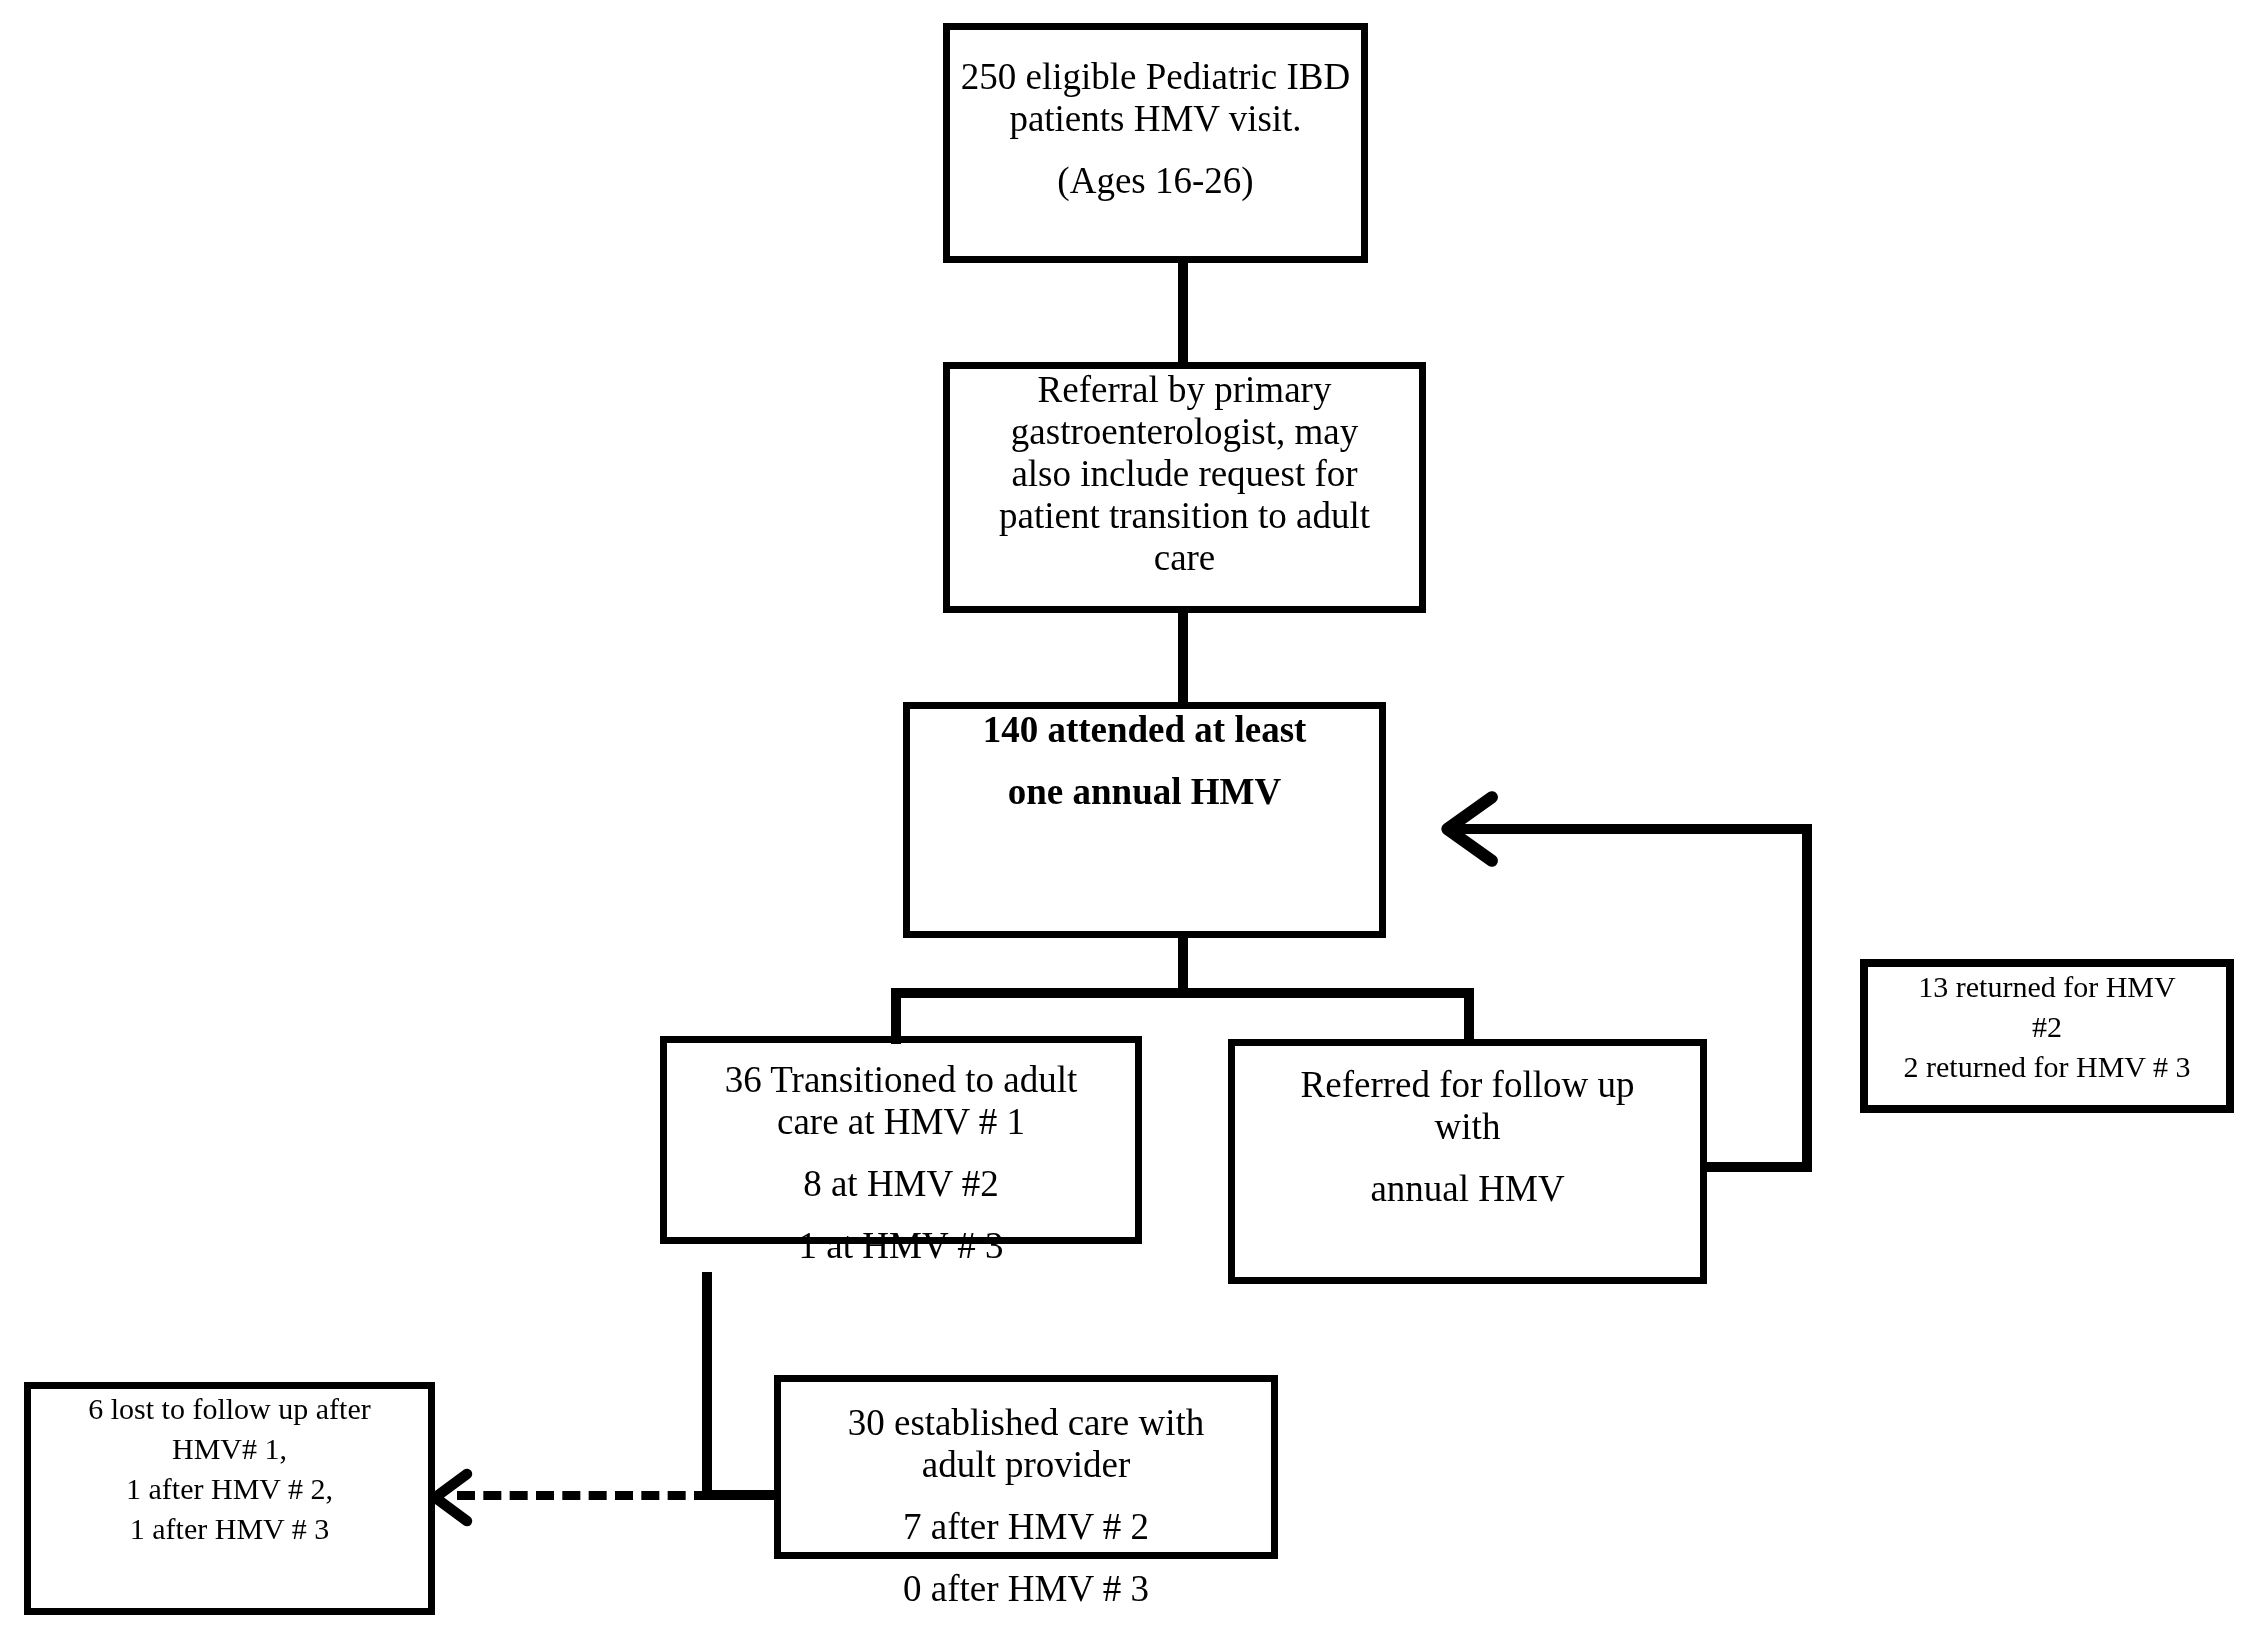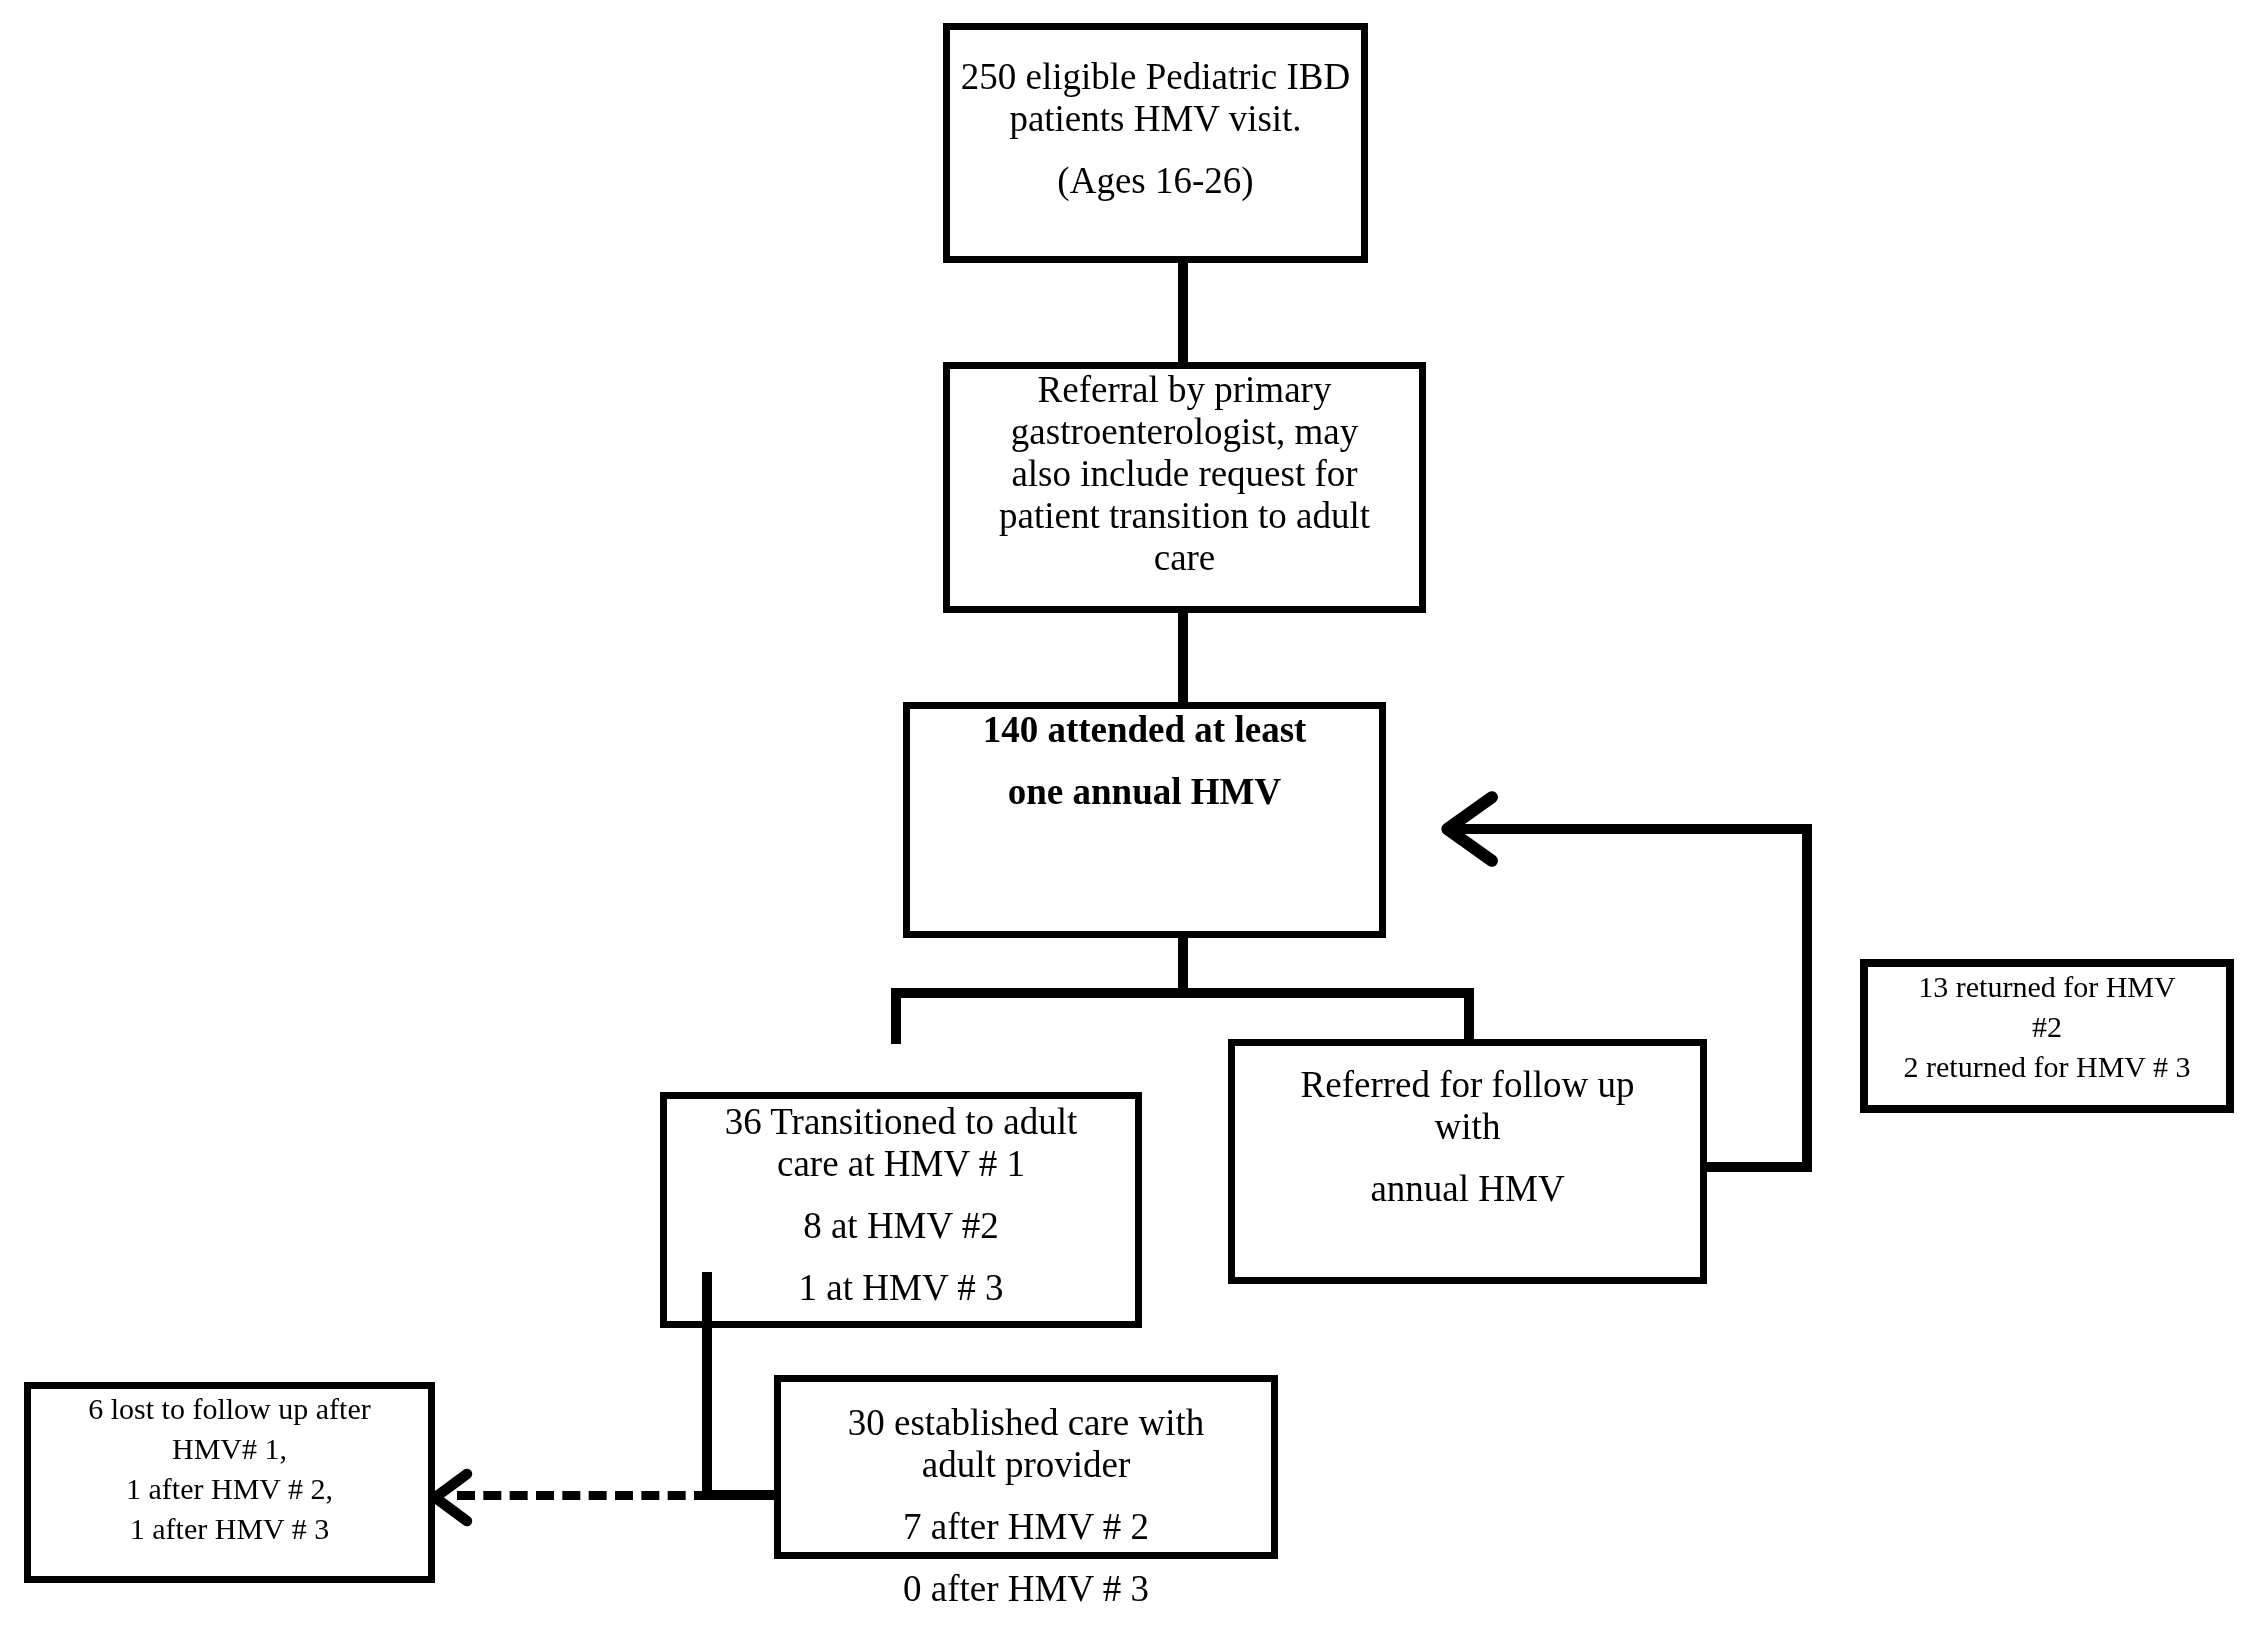--- a/index.html
+++ b/index.html
@@ -40,21 +40,21 @@
   <div class="ln">patient transition to adult</div>
   <div class="ln">care</div>
 </div>
 
 <div class="node center" style="left:903px;top:702px;width:483px;height:236px;font-weight:bold;">
   <div class="ln">140 attended at least</div>
   <div class="ln gap"></div>
   <div class="ln">one annual HMV</div>
 </div>
 
-<div class="node top" style="left:660px;top:1092px;width:482px;height:236px;padding-top:2px;">
+<div class="node top" style="left:660px;top:1036px;width:482px;height:208px;padding-top:16px;">
   <div class="ln">36 Transitioned to adult</div>
   <div class="ln">care at HMV # 1</div>
   <div class="ln gap"></div>
   <div class="ln">8 at HMV #2</div>
   <div class="ln gap"></div>
   <div class="ln">1 at HMV # 3</div>
 </div>
 
 <div class="node top" style="left:1228px;top:1039px;width:479px;height:245px;padding-top:18px;">
   <div class="ln">Referred for follow up</div>
@@ -71,21 +71,21 @@
 
 <div class="node top" style="left:774px;top:1375px;width:504px;height:184px;padding-top:20px;">
   <div class="ln">30 established care with</div>
   <div class="ln">adult  provider</div>
   <div class="ln gap"></div>
   <div class="ln">7 after HMV # 2</div>
   <div class="ln gap"></div>
   <div class="ln">0 after HMV # 3</div>
 </div>
 
-<div class="node center small" style="left:24px;top:1382px;width:411px;height:201px;">
+<div class="node center small" style="left:24px;top:1382px;width:411px;height:233px;">
   <div class="ln">6 lost to follow up after</div>
   <div class="ln">HMV# 1,</div>
   <div class="ln">1 after HMV # 2,</div>
   <div class="ln">1 after HMV # 3</div>
 </div>
 
 <div class="vline" style="left:1178px;top:259px;width:10px;height:108px;"></div>
 
 <div class="vline" style="left:1178px;top:609px;width:10px;height:97px;"></div>
 

